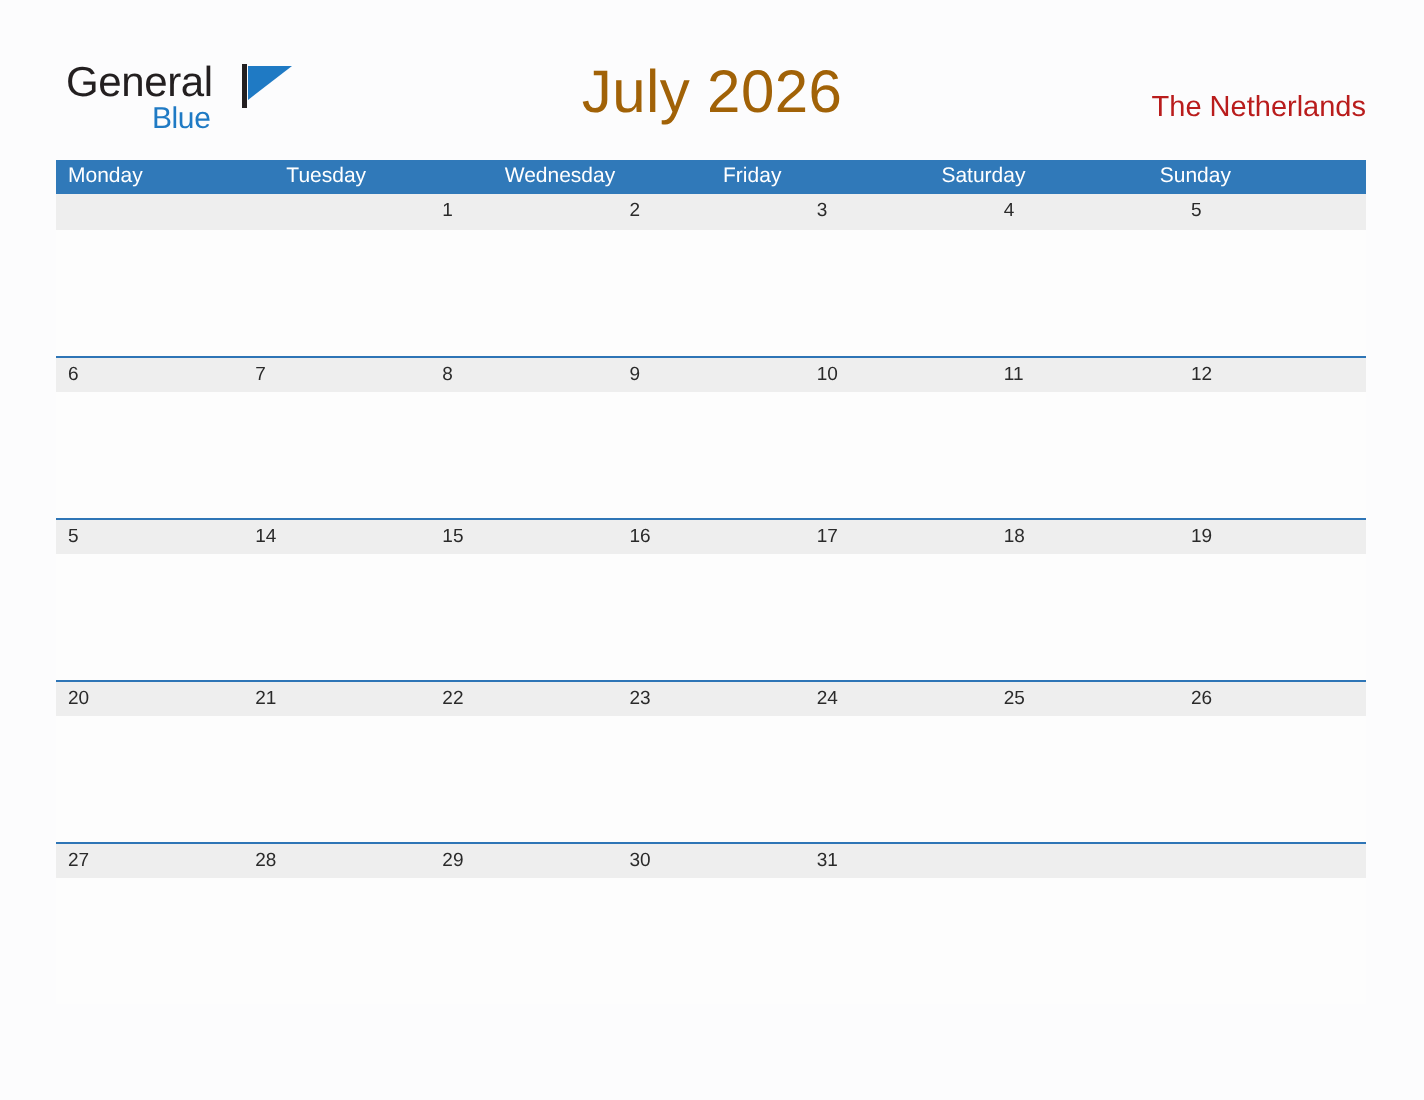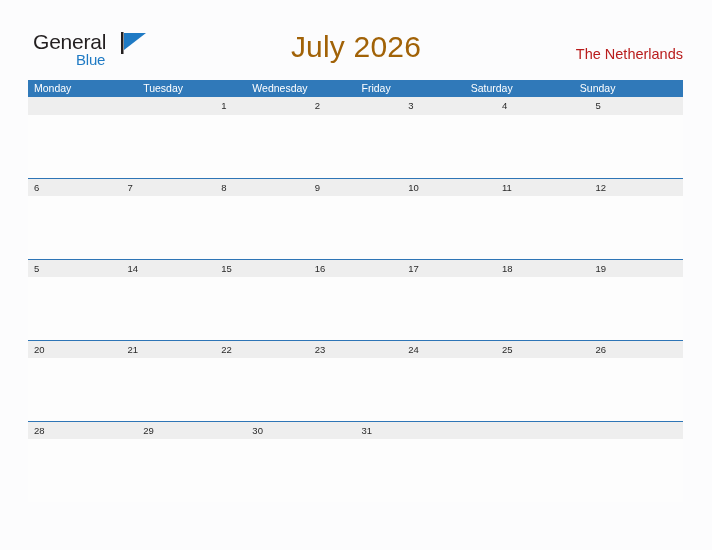--- a/index.html
+++ b/index.html
@@ -91,21 +91,20 @@
     position: absolute;
     left: 28px;
     top: 80px;
     width: 655px;
   }
   .weekday-row {
     display: flex;
     width: 100%;
     height: 17px;
     background: #3079b9;
-    justify-content: center;
   }
   .weekday-cell {
     flex: 1 1 0;
     height: 17px;
     line-height: 17px;
     color: #ffffff;
     font-size: 10.5px;
     padding-left: 6px;
     box-sizing: border-box;
     font-family: "Liberation Sans", sans-serif;
@@ -224,20 +223,21 @@
         <div class="day-cell">22</div>
         <div class="day-cell">23</div>
         <div class="day-cell">24</div>
         <div class="day-cell">25</div>
         <div class="day-cell">26</div>
       </div>
     </div>
 
     <div class="week-row">
       <div class="band">
+        <div class="day-cell">27</div>
         <div class="day-cell">28</div>
         <div class="day-cell">29</div>
         <div class="day-cell">30</div>
         <div class="day-cell">31</div>
         <div class="day-cell empty"></div>
         <div class="day-cell empty"></div>
       </div>
     </div>
 
   </div>

